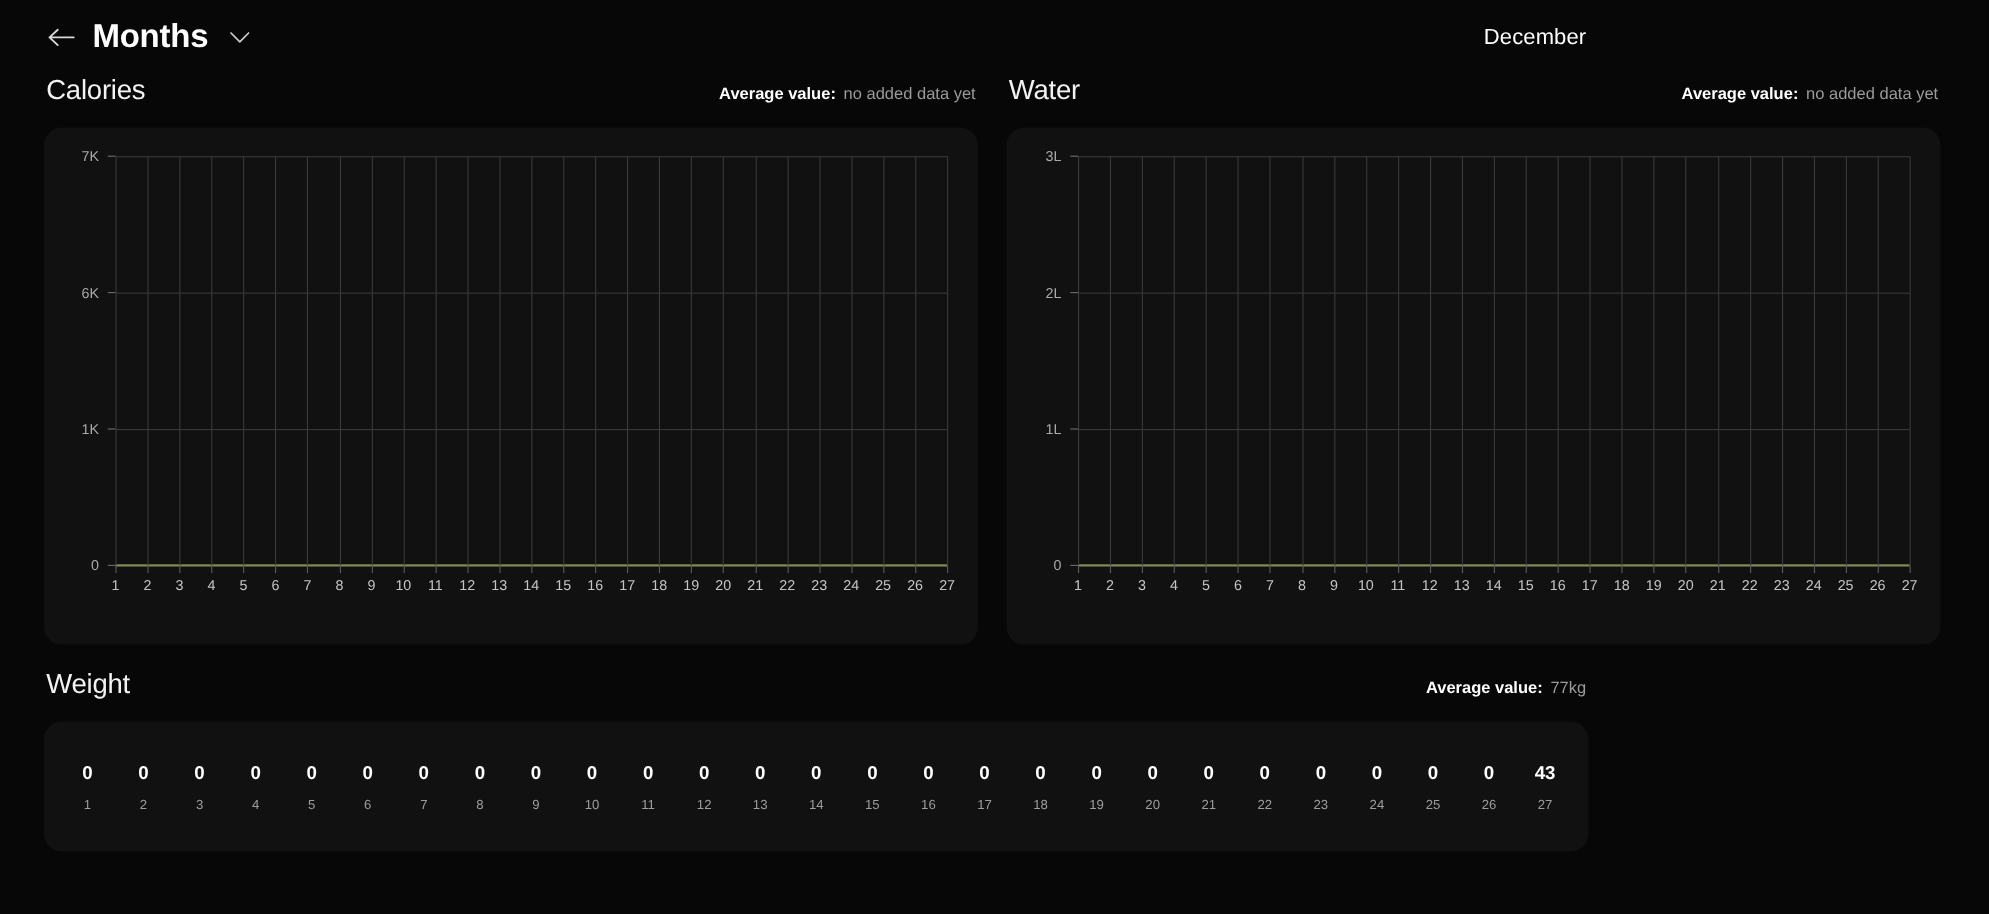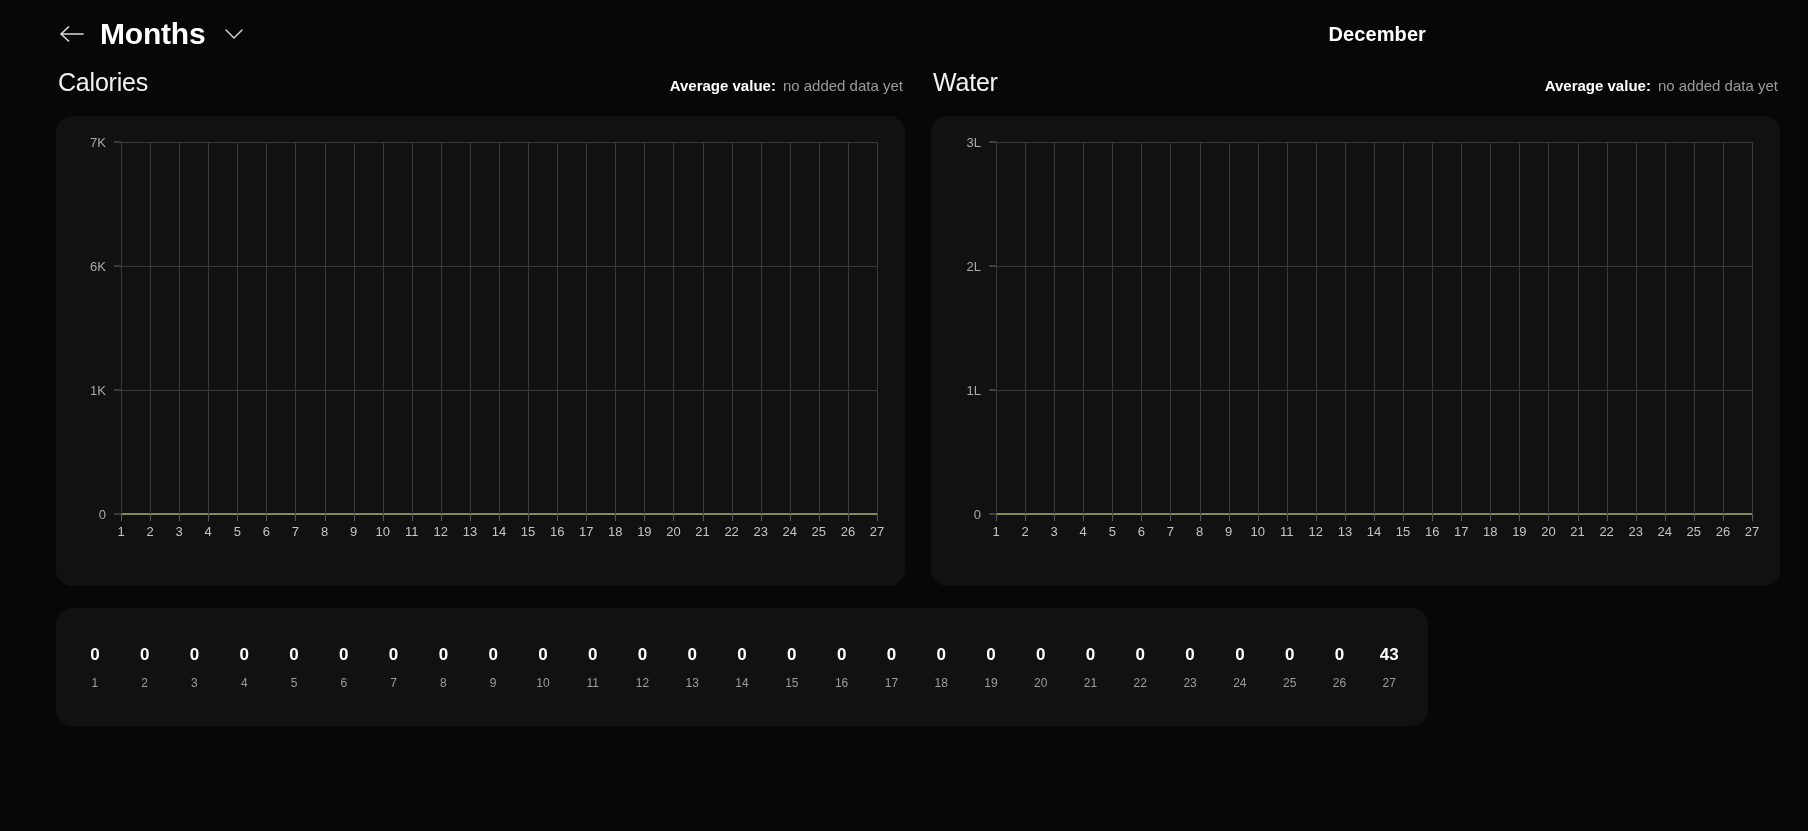--- a/index.html
+++ b/index.html
@@ -10,21 +10,21 @@
     background: #070707;
     font-family: "Liberation Sans", sans-serif;
     overflow: hidden;
   }
 
   .app {
     position: relative;
     width: 1484px;
     height: 831px;
     background: #070707;
-    padding: 0 56px;
+    padding: 0 40px;
   }
 
   
   .topbar {
     height: 68px;
     display: flex;
     align-items: center;
     justify-content: space-between;
     padding: 0 2px;
   }
@@ -54,21 +54,21 @@
     height: 22px;
     display: flex;
     align-items: center;
     justify-content: center;
     color: #cfcfcf;
     cursor: pointer;
     margin-left: 4px;
   }
   .month-label {
     font-size: 20px;
-    font-weight: bold;
+    font-weight: normal;
     color: #ffffff;
     letter-spacing: 0.1px;
   }
 
   
   .sec-head {
     display: flex;
     align-items: baseline;
     justify-content: space-between;
     padding: 0 2px 0 2px;
@@ -473,20 +473,26 @@
               <div class="xlabel" style="left: 92.3077%;">25</div>
               <div class="xlabel" style="left: 96.1538%;">26</div>
               <div class="xlabel" style="left: 100%;">27</div>
             </div>
         </div>
       </div>
     </div>
   </div>
 
   <div class="weight-sec">
+    <div class="sec-head">
+      <div class="sec-title">Weight</div>
+      <div class="avg">
+        <span class="avg-label">Average value:</span><span class="avg-value">77kg</span>
+      </div>
+    </div>
     <div class="card weight-card">
       <div class="weight-grid" id="w-grid">
           <div class="wcell">
             <div class="wval">0</div>
             <div class="wday">1</div>
           </div>
           <div class="wcell">
             <div class="wval">0</div>
             <div class="wday">2</div>
           </div>

